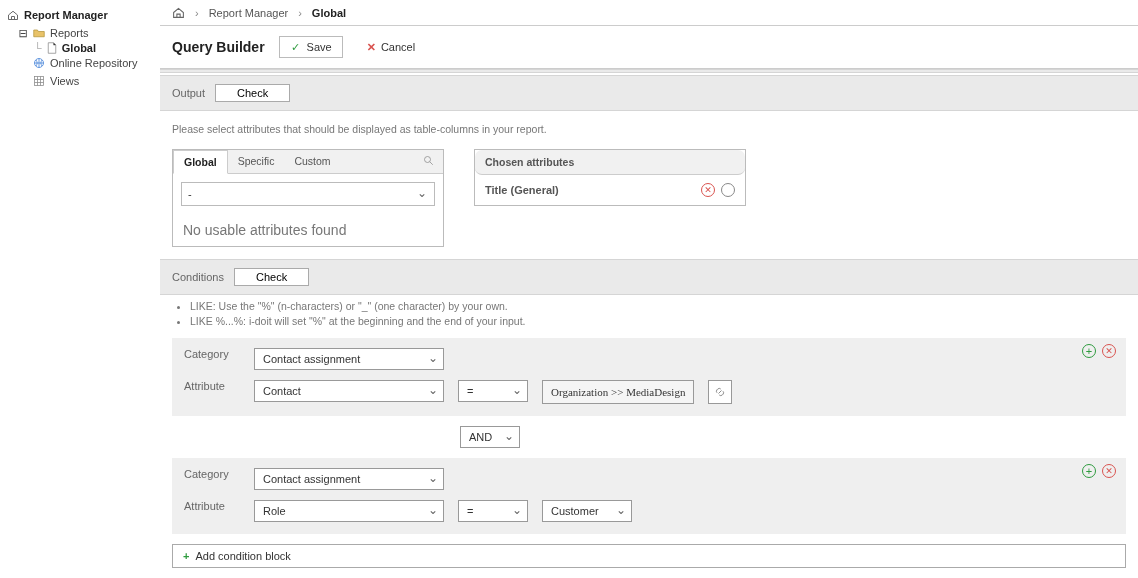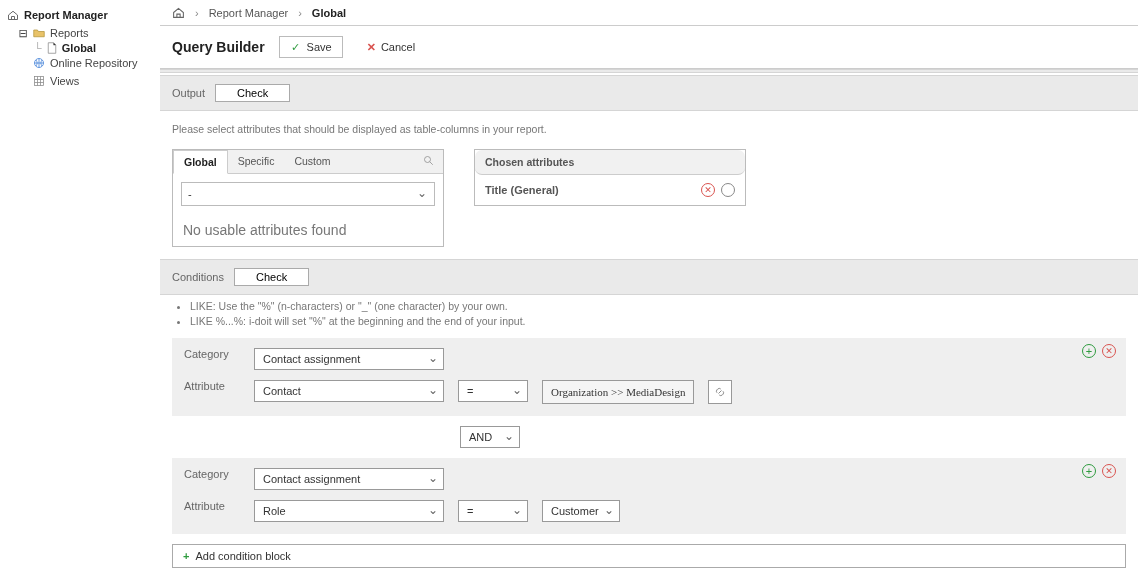--- a/index.html
+++ b/index.html
@@ -263,21 +263,21 @@
       </div>
       <div class="form-row">
         <span class="lbl">Attribute</span>
         <div class="dd w190">
           <div class="fake-select">Role</div>
         </div>
         <div class="dd w70">
           <div class="fake-select">=</div>
         </div>
         <div class="dd w130">
-          <div class="fake-select" style="width:78px">Customer</div>
+          <div class="fake-select" style="width:90px">Customer</div>
         </div>
       </div>
     </div>
 
     <button class="add-block-btn">
       <span class="plus-green">+</span>
       <span>Add condition block</span>
     </button>
 
   </div>

